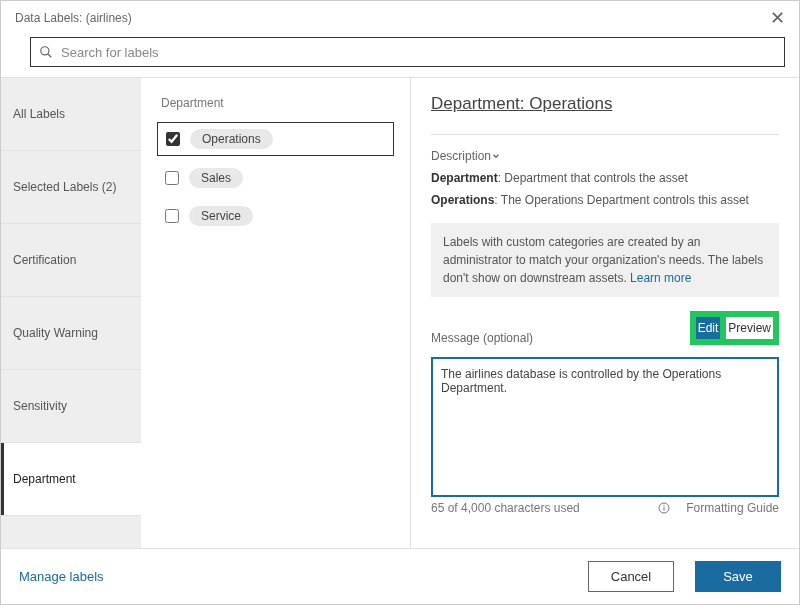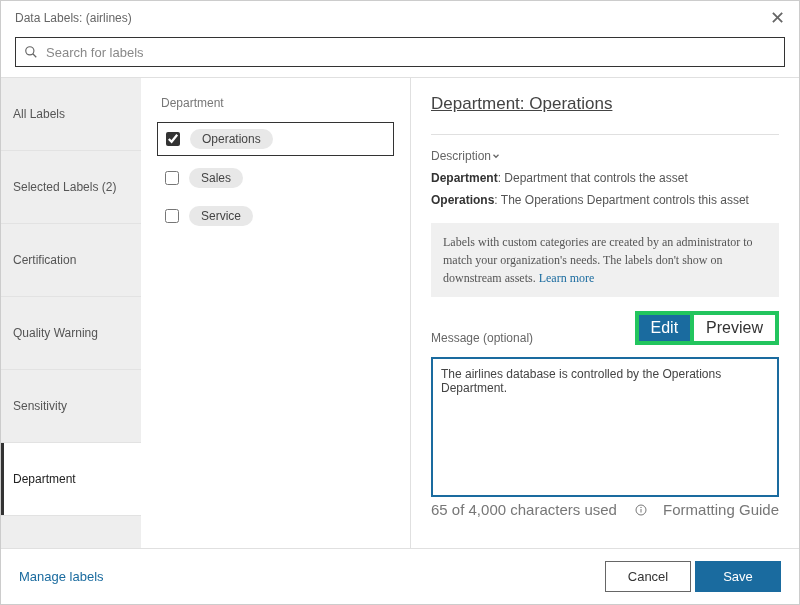--- a/index.html
+++ b/index.html
@@ -28,21 +28,21 @@
       font-size: 12px;
       color: #666;
     }
     .dialog-header .close {
       font-size: 18px;
       color: #666;
       cursor: pointer;
       line-height: 1;
     }
     .search-row {
-      padding: 4px 14px 10px 14px;
+      padding: 4px 14px 10px 29px;
     }
     .search-box {
       display: flex;
       align-items: center;
       border: 1px solid #333;
       height: 30px;
       padding: 0 8px;
     }
     .search-box svg { flex-shrink: 0; }
     .search-box input {
@@ -158,44 +158,43 @@
       margin-bottom: 8px;
     }
     .desc-line b { color: #333; font-weight: 600; }
     .info-box {
       background: #f0f0f0;
       padding: 10px 12px;
       font-size: 12px;
       color: #555;
       line-height: 1.5;
       margin: 8px 0 14px 0;
-      font-family: Liberation Serif, serif;
     }
     .info-box a {
       color: #1a6b9f;
       text-decoration: none;
       font-weight: 500;
     }
     .msg-header {
       display: flex;
       justify-content: space-between;
       align-items: flex-end;
       margin-bottom: 12px;
     }
     .msg-label {
       font-size: 12px;
       color: #666;
     }
     .tab-toggle {
       display: flex;
     }
     .tab-btn {
-      font-size: 16px;
-      padding: 4px 12px;
-      border: 4px solid #22c55e;
+      font-size: 12px;
+      padding: 4px 2px;
+      border: 6px solid #22c55e;
       cursor: pointer;
       background: #fff;
       color: #333;
     }
     .tab-btn.active {
       background: #1a6b9f;
       color: #fff;
     }
     .tab-btn:first-child { border-right: none; }
     .msg-area {
@@ -206,21 +205,21 @@
       padding: 8px;
       font-family: inherit;
       font-size: 12px;
       color: #444;
       outline: none;
       margin-top: 0;
     }
     .msg-footer {
       display: flex;
       justify-content: space-between;
-      font-size: 15px;
+      font-size: 12px;
       color: #777;
       margin-top: 4px;
       align-items: center;
     }
     .fmt-guide {
       display: flex;
       align-items: center;
       gap: 16px;
       cursor: pointer;
     }
@@ -233,21 +232,21 @@
       align-items: center;
     }
     .manage-link {
       color: #1a6b9f;
       font-size: 13px;
       font-weight: 500;
       cursor: pointer;
     }
     .footer-btns {
       display: flex;
-      gap: 4px;
+      gap: 21px;
     }
     .btn {
       min-width: 86px;
       padding: 7px 18px;
       font-size: 13px;
       text-align: center;
       cursor: pointer;
       border: 1px solid #666;
       background: #fff;
     }

